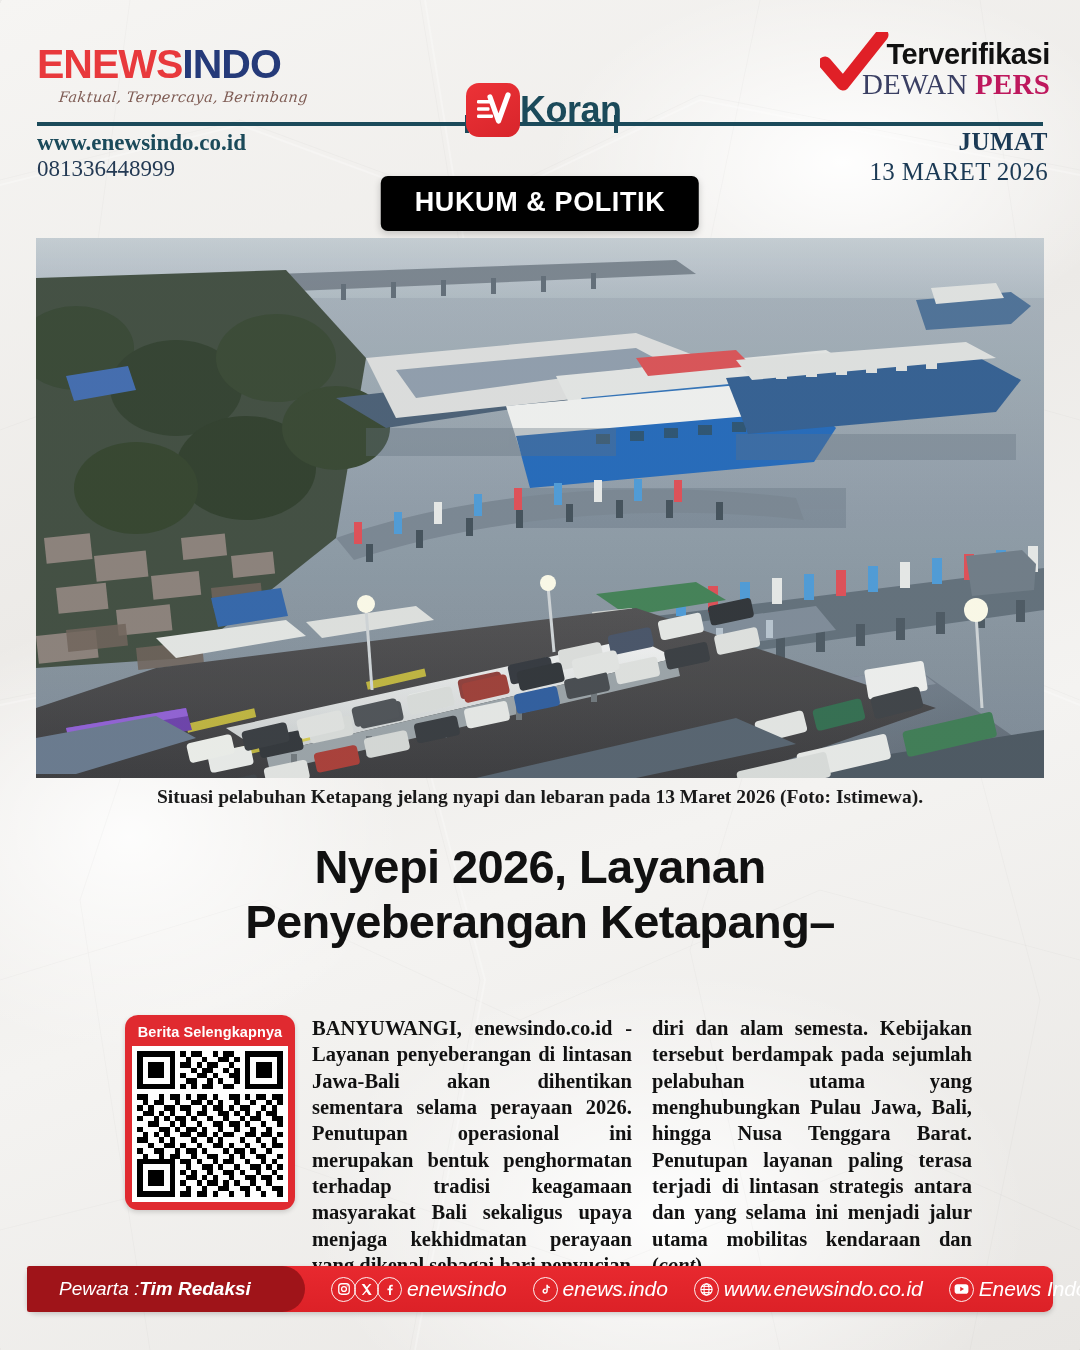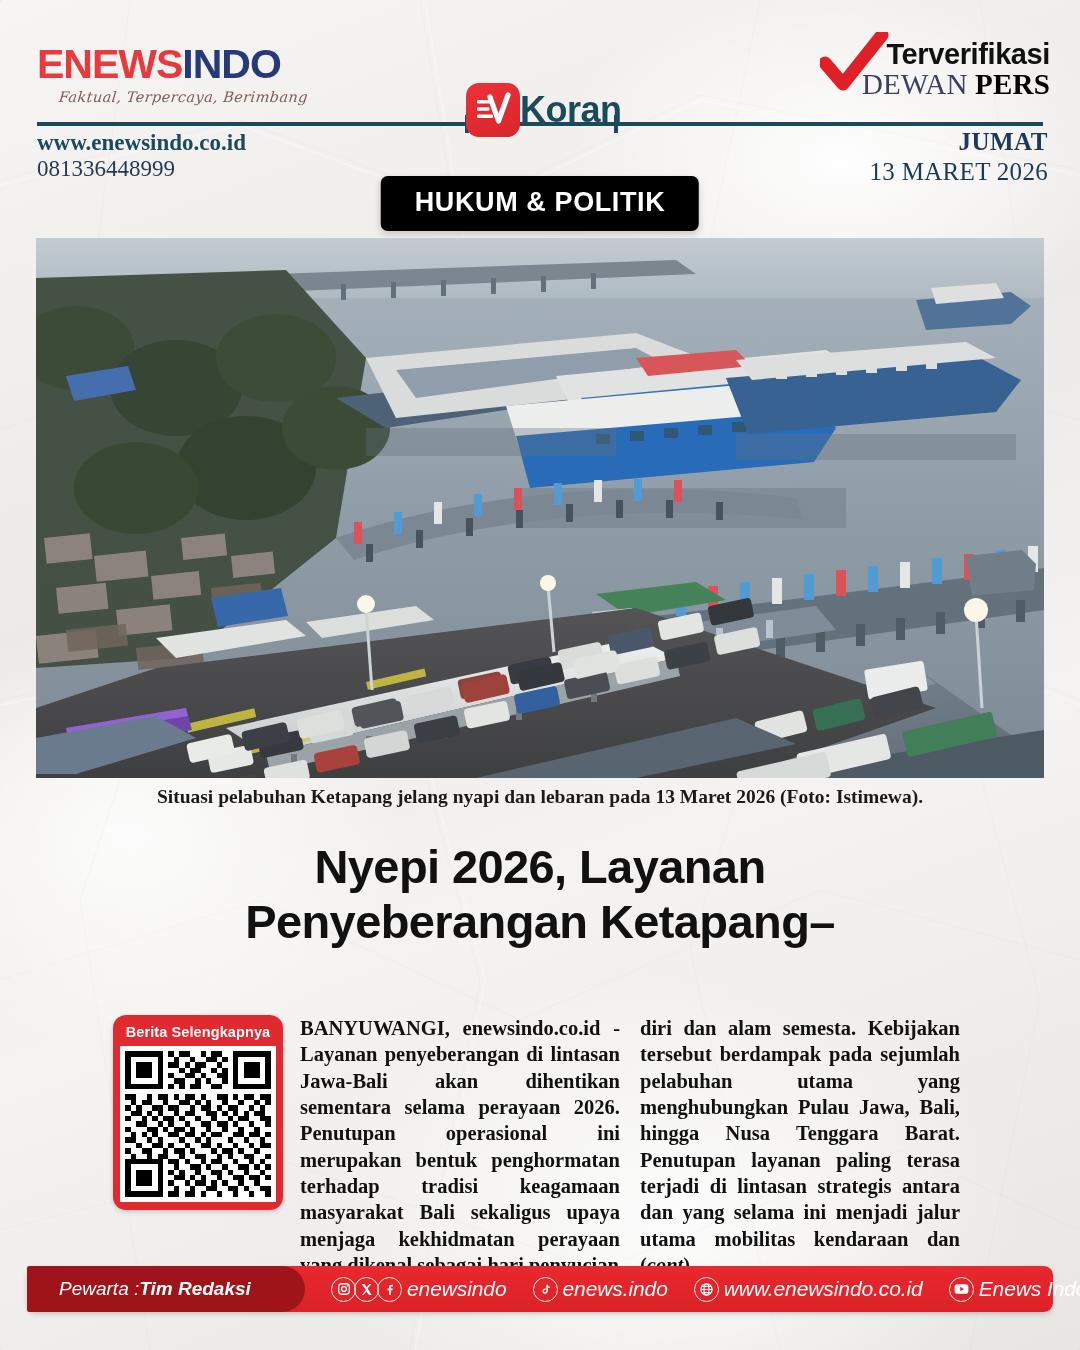--- a/index.html
+++ b/index.html
@@ -64,21 +64,21 @@
     position:absolute; left:37px; top:156px;
     font-family:"Liberation Serif", serif;
     font-size:23px; color:#243a54;
   }
 
   .verif { position:absolute; right:30px; top:40px; text-align:right; }
   .verif-row { position:relative; display:inline-block; }
   .verif-check { position:absolute; left:-42px; top:-8px; }
   .verif-l1 { font-size:29px; font-weight:bold; color:#111; letter-spacing:-.4px; line-height:1.02; }
   .verif-l2 { font-size:29px; color:#3a3f63; letter-spacing:.2px; line-height:1.02; font-family:"Liberation Serif", serif; }
-  .verif-l2 b { color:#000000;text-align:center; }
+  .verif-l2 b { color:#be185d;text-align:center; }
 
   .dateblock {
     position:absolute; right:32px; top:128px; text-align:right;
     font-family:"Liberation Serif", serif; color:#1b3a55;
   }
   .date-day { font-size:25px; font-weight:bold; letter-spacing:.5px; }
   .date-full { font-size:25px; letter-spacing:.3px; margin-top:2px; }
 
   
   .category {
@@ -104,21 +104,21 @@
 
   
   .headline {
     position:absolute; left:120px; width:840px; top:840px;
     text-align:center; color:#111;
     font-size:47px; font-weight:bold; line-height:1.17;
     letter-spacing:-.6px;
   }
 
   
-  .lower { position:absolute; left:0; top:1015px; width:968px; height:235px; }
+  .lower { position:absolute; left:12px; top:1015px; width:968px; height:235px; }
 
   .qr-card {
     position:absolute; left:113px; top:0; width:170px;
     background:#e02a30; border-radius:13px; padding:6px 7px 8px;
     box-shadow:0 2px 5px rgba(0,0,0,.16);
   }
   .qr-label {
     text-align:center; color:#fff; font-size:14.5px; font-weight:bold;
     padding:3px 0 6px; letter-spacing:.1px;
   }

